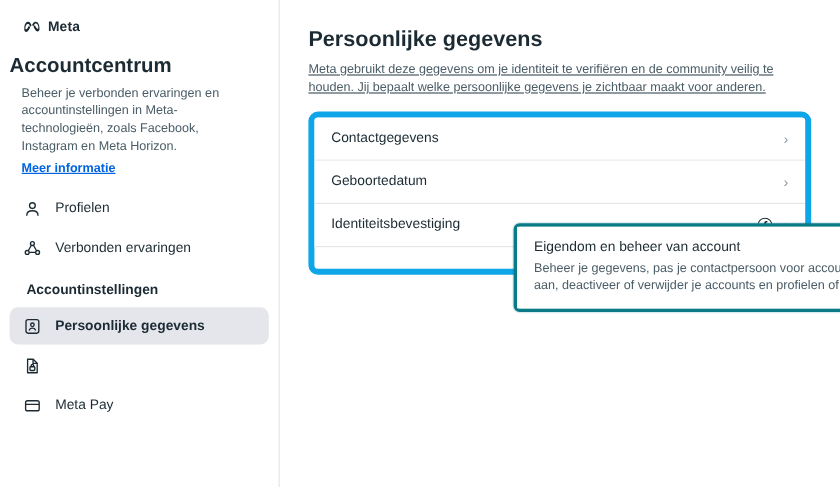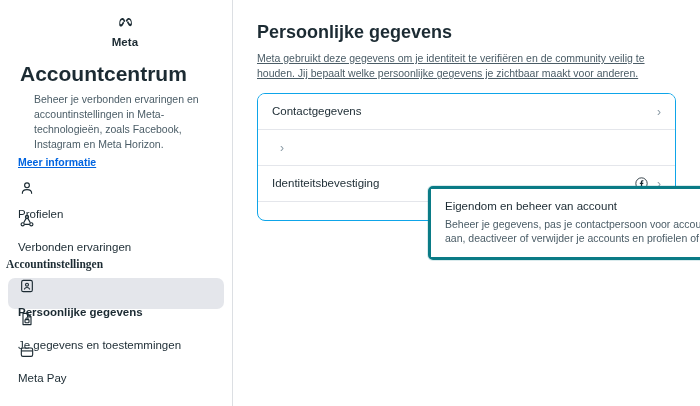--- a/index.html
+++ b/index.html
@@ -25,68 +25,66 @@
     background: #ffffff;
     padding: 10px 0 0 0;
     flex: 0 0 232px;
     position: relative;
   }
   .brand {
     display: flex;
     align-items: center;
     gap: 5px;
     padding: 4px 0 6px 18px;
-    flex-direction: column;
   }
   .brand-logo {
     width: 17px; height: 17px;
     display: inline-block;
     line-height: 0;
   }
   .brand-name {
     font-size: 11.5px;
     font-weight: bold;
     color: #1c2b33;
     letter-spacing: 0.1px;
   }
   .side-title {
-    font-size: 21px;
-    font-weight: bold;
-    color: #1c2b33;
-    padding: 8px 18px 6px 20px;
+    font-size: 17px;
+    font-weight: bold;
+    color: #1c2b33;
+    padding: 8px 18px 6px 8px;
     line-height: 1.15;
   }
   .side-desc {
     font-size: 10.5px;
     line-height: 1.42;
     color: #4a5c66;
     padding: 0 24px 0 18px;
-    margin-left: 16px;
   }
   .side-link {
     font-size: 10.5px;
     font-weight: bold;
     color: #0064e0;
     padding: 3px 18px 8px 18px;
     cursor: pointer;
     display: inline-block;
     text-decoration: underline;
   }
 
   .nav-list { padding: 2px 8px 0 8px; }
   .nav-item {
     display: flex;
+    align-items: center;
     gap: 11px;
     height: 31px;
     padding: 0 10px;
     margin: 2px 0;
     border-radius: 7px;
     cursor: pointer;
     color: #1c2b33;
-    flex-direction: column;
   }
   .nav-item.selected {
     background: #e4e6eb;
   }
   .nav-label {
     font-size: 11.5px;
     color: #1c2b33;
     white-space: nowrap;
   }
   .nav-item.selected .nav-label { font-weight: bold; }
@@ -95,22 +93,21 @@
     flex: 0 0 17px;
     display: inline-flex;
     align-items: center;
     justify-content: center;
     line-height: 0;
   }
   .section-label {
     font-size: 11.5px;
     font-weight: bold;
     color: #1c2b33;
-    padding: 12px 18px 4px 6px;
-    font-family: Liberation Serif, serif;
+    padding: 12px 18px 4px 22px;
   }
 
   
   .v-divider {
     width: 1px;
     background: #dcdfe3;
     height: 406px;
     flex: 0 0 1px;
   }
 
@@ -130,21 +127,21 @@
   .main-desc {
     font-size: 10.5px;
     line-height: 1.45;
     color: #4a5c66;
     max-width: 410px;
     padding-bottom: 12px;
     text-decoration: underline;
   }
 
   .card {
-    border: 1px solid #0ea5e9;
+    border: 5px solid #0ea5e9;
     border-radius: 8px;
     overflow: hidden;
     background: #ffffff;
   }
   .row {
     display: flex;
     align-items: center;
     min-height: 36px;
     padding: 9px 14px 9px 14px;
     border-bottom: 1px solid #e4e6eb;
@@ -265,21 +262,20 @@
 
       <div class="nav-item">
         <span class="nav-icon">
           <svg width="16" height="16" viewBox="0 0 24 24" fill="none" stroke="#1c2b33" stroke-width="1.7">
             <path d="M6 3.6h7l5 5v11.8H6z" stroke-linejoin="round"></path>
             <path d="M12.8 3.8v5h5"></path>
             <rect x="9" y="13" width="6" height="4.6" rx="1"></rect>
             <path d="M10.4 13v-1.3a1.6 1.6 0 0 1 3.2 0V13"></path>
           </svg>
         </span>
-        <span class="nav-label">Je gegevens en toestemmingen</span>
       </div>
 
 
       <div class="nav-item">
         <span class="nav-icon">
           <svg width="16" height="16" viewBox="0 0 24 24" fill="none" stroke="#1c2b33" stroke-width="1.7">
             <rect x="3.5" y="6" width="17" height="12.5" rx="2.4"></rect>
             <path d="M3.5 10.4h17"></path>
           </svg>
         </span>
@@ -300,20 +296,23 @@
       <div class="row">
         <div class="row-text">
           <div class="row-title">Contactgegevens</div>
         </div>
         <div class="row-right">
           <span class="chev">›</span>
         </div>
       </div>
 
       <div class="row">
+        <div class="row-text">
+          <div class="row-title">Geboortedatum</div>
+        </div>
         <div class="row-right">
           <span class="chev">›</span>
         </div>
       </div>
 
       <div class="row">
         <div class="row-text">
           <div class="row-title">Identiteitsbevestiging</div>
         </div>
         <div class="row-right">

